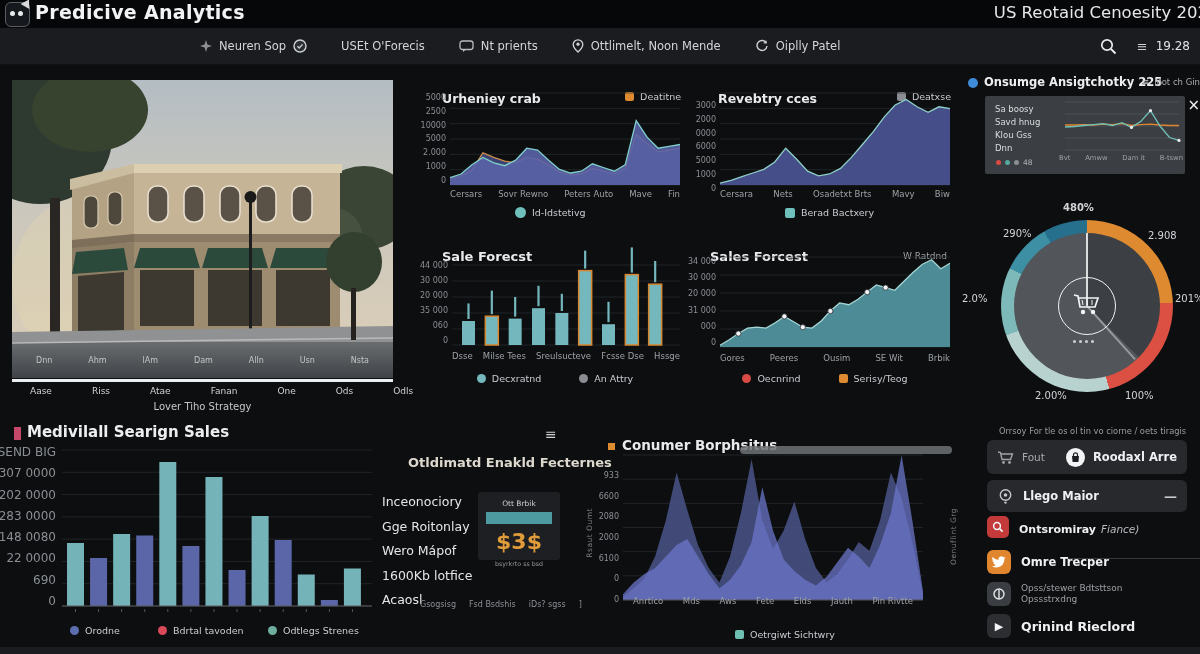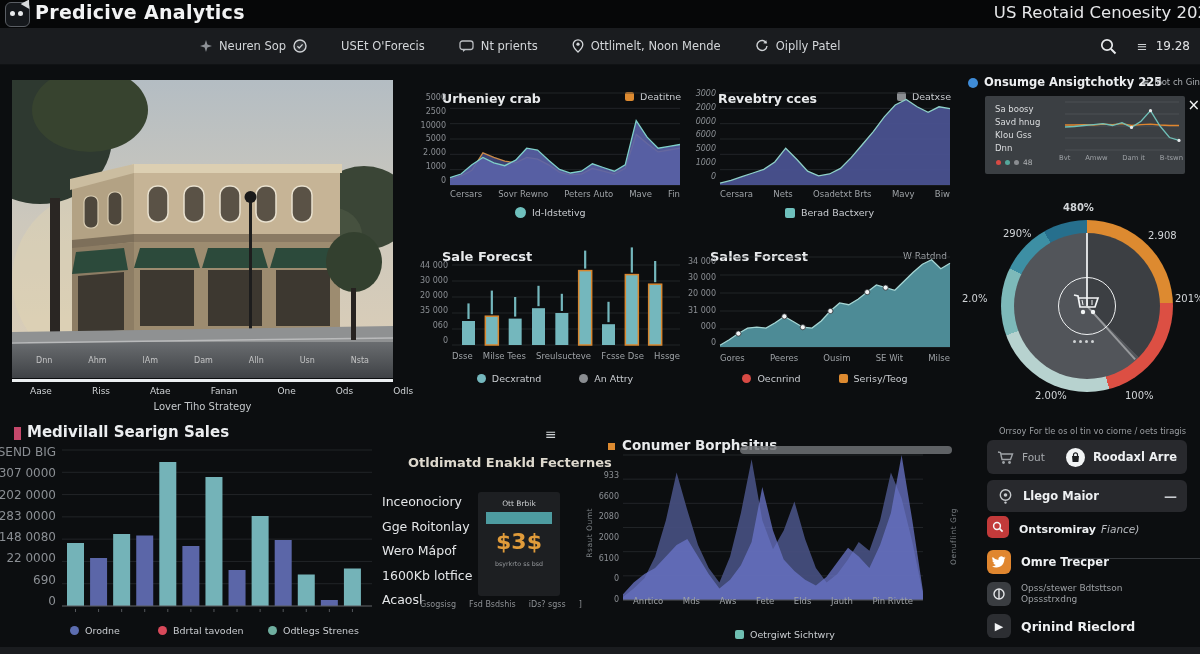--- a/index.html
+++ b/index.html
@@ -68,21 +68,21 @@
   #act-divider{position:absolute;left:100px;top:140px;width:137px;height:1px;background:#35383c;}
   
   #bl{position:absolute;left:0;top:418px;width:578px;height:236px;}
   #bl-bullet{position:absolute;left:14px;top:9px;width:7px;height:13px;background:#c5486b;}
   #bl-title{position:absolute;left:27px;top:5px;font-size:15px;font-weight:bold;color:#eceef0;}
   #bl-menu{position:absolute;left:545px;top:8px;font-size:14px;color:#cfd2d5;}
   
   #promo{position:absolute;left:378px;top:440px;width:200px;height:210px;}
   #promo .ptitle{position:absolute;left:30px;top:15px;font-size:13px;font-weight:bold;color:#ddd8cd;white-space:nowrap;}
   #promo .plist{position:absolute;left:4px;top:50px;font-size:12.5px;line-height:24.5px;color:#e4e6e8;}
-  #promo .pcard{position:absolute;left:100px;top:52px;width:82px;height:104px;background:#1d1f22;border-radius:3px;}
+  #promo .pcard{position:absolute;left:100px;top:52px;width:82px;height:68px;background:#1d1f22;border-radius:3px;}
   #promo .pcard .clabel{position:absolute;left:0;top:7px;width:100%;text-align:center;font-size:7.5px;color:#cfd2d4;}
   #promo .pcard .cbar{position:absolute;left:8px;top:20px;width:66px;height:12px;background:#4d9ba0;}
   #promo .pcard .cprice{position:absolute;left:0;top:37px;width:100%;text-align:center;font-size:22px;font-weight:bold;color:#e09b3a;}
   #promo .pcard .cnote{position:absolute;left:0;top:68px;width:100%;text-align:center;font-size:6.3px;color:#96999d;}
   #promo .pfoot{position:absolute;left:42px;top:160px;display:flex;gap:13px;font-size:8px;color:#8d9094;white-space:nowrap;}
   
   #bm{position:absolute;left:585px;top:430px;width:375px;height:224px;}
   #bm-bullet{position:absolute;left:23px;top:13px;width:7px;height:7px;background:#dd8a30;}
   #bm-title{position:absolute;left:37px;top:7px;font-size:13.5px;font-weight:bold;color:#e8eaec;}
   #bm-scroll{position:absolute;left:155px;top:16px;width:212px;height:8px;border-radius:4px;background:#6e7174;opacity:.85;}
@@ -287,21 +287,21 @@
       <em>Id-Idstetivg</em>
     </div>
   </div>
 
   <div class="abs" style="left:690px;top:85px;width:265px;height:140px;">
     <div class="chart-title abs" style="left:28px;top:6px;">Revebtry cces</div>
     <div class="leg abs" style="right:4px;top:6px;">
       <i class="sq" style="background: rgb(138, 141, 145);"></i>
       <em>Deatxse</em>
     </div>
-    <div class="ycol abs" style="left:0;top:4px;width:26px;height:92px;font-style:italic;">
+    <div class="ycol abs" style="left:0;top:16px;width:26px;height:92px;">
         <span>3000</span>
         <span>2000</span>
         <span>0000</span>
         <span>6000</span>
         <span>5000</span>
         <span>1000</span>
         <span>0</span>
       </div>
     <svg id="svg-revebtry" class="plot abs" style="left:30px;top:8px;" width="230" height="92">
         <line x1="0" y1="0" x2="230" y2="0" stroke="#2b2e32" stroke-width="0.7"></line>
@@ -407,21 +407,21 @@
         <circle cx="82.8" cy="70.2" r="2.6" fill="#f2f4f5" stroke="#2b2e32" stroke-width="0.8"></circle>
         <circle cx="110.39999999999999" cy="54" r="2.6" fill="#f2f4f5" stroke="#2b2e32" stroke-width="0.8"></circle>
         <circle cx="147.20000000000002" cy="35.1" r="2.6" fill="#f2f4f5" stroke="#2b2e32" stroke-width="0.8"></circle>
         <circle cx="165.6" cy="30.599999999999994" r="2.6" fill="#f2f4f5" stroke="#2b2e32" stroke-width="0.8"></circle>
       </svg>
     <div class="xrow abs" style="left:30px;top:108px;width:230px;">
         <span>Gores</span>
         <span>Peeres</span>
         <span>Ousim</span>
         <span>SE Wit</span>
-        <span>Milse</span>
+        <span>Brbik</span>
       </div>
     <div class="legrow abs" style="left:30px;top:128px;width:210px;" id="leg-salesarea">
         <span class="leg">
           <i style="background: rgb(216, 74, 68);"></i>
           <em>Oecnrind</em>
         </span>
         <span class="leg">
           <i class="sq" style="background: rgb(221, 138, 48);"></i>
           <em>Serisy/Teog</em>
         </span>

